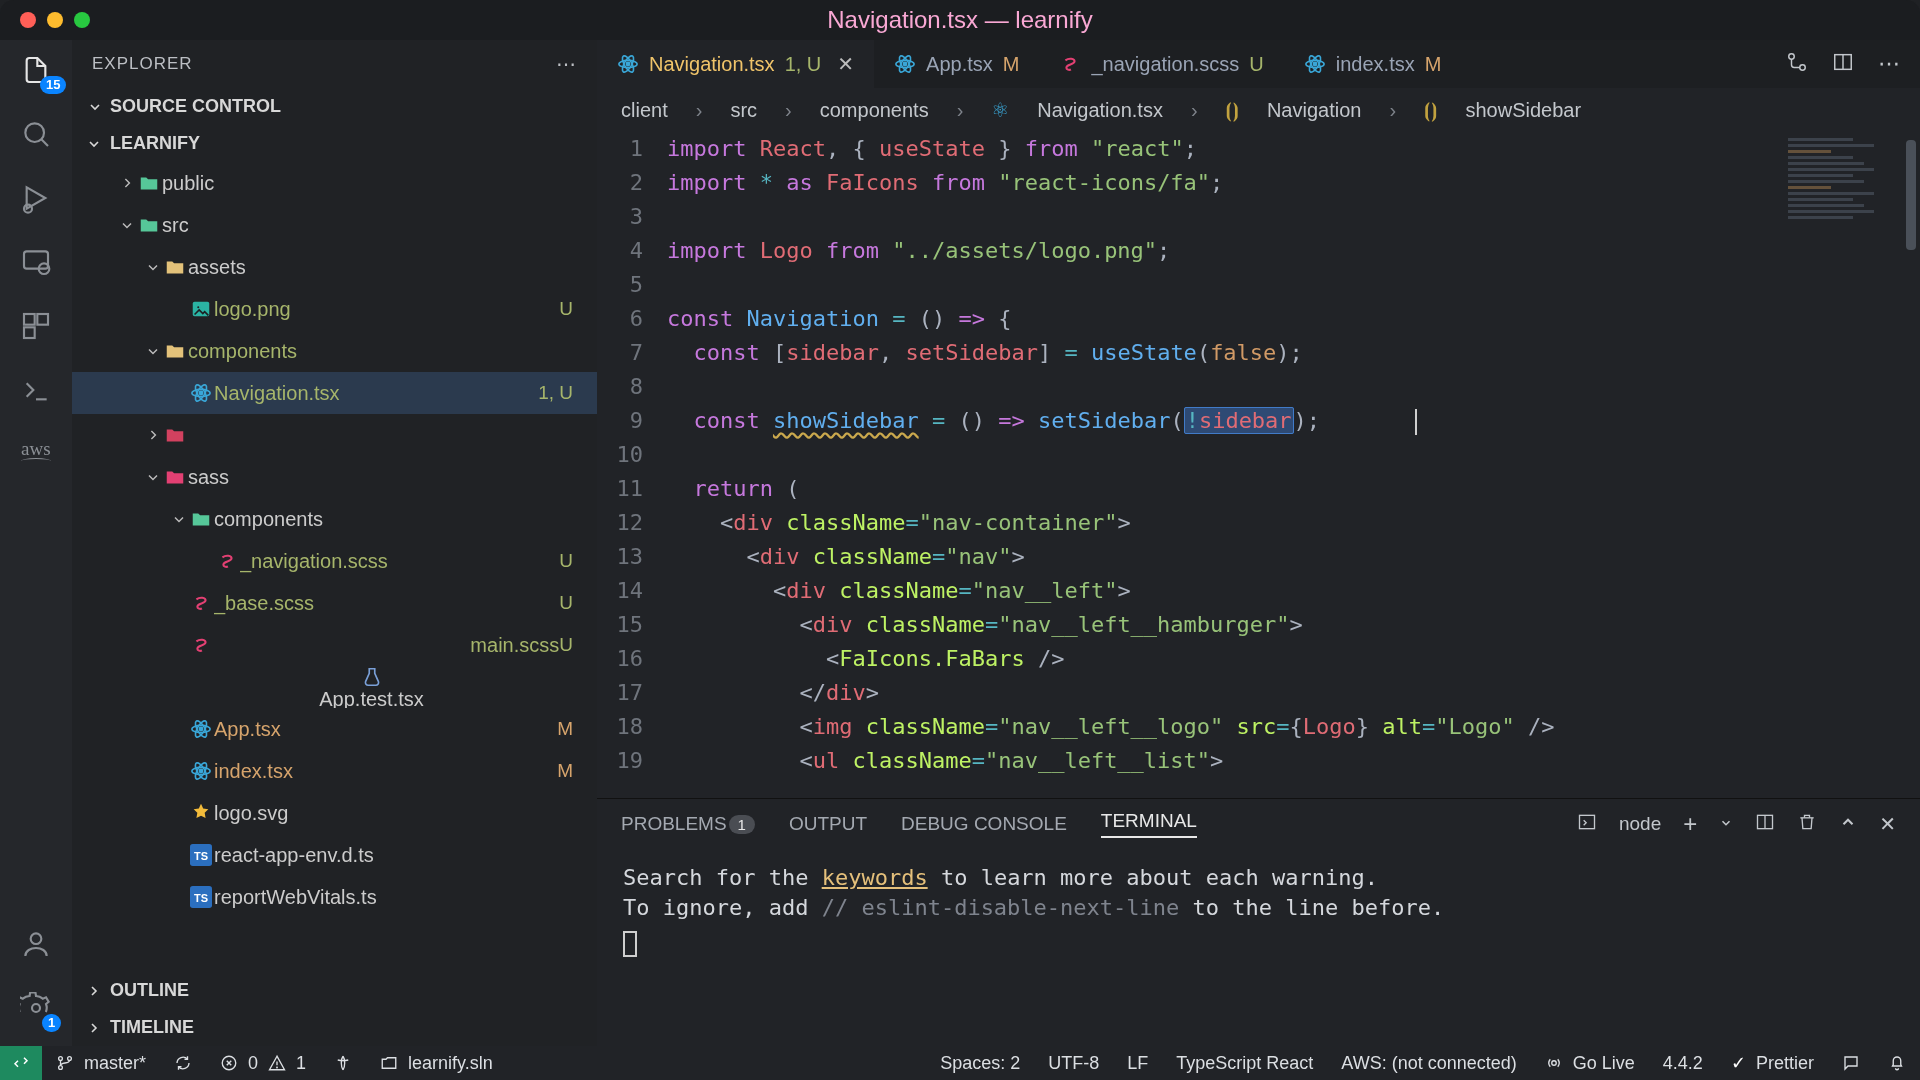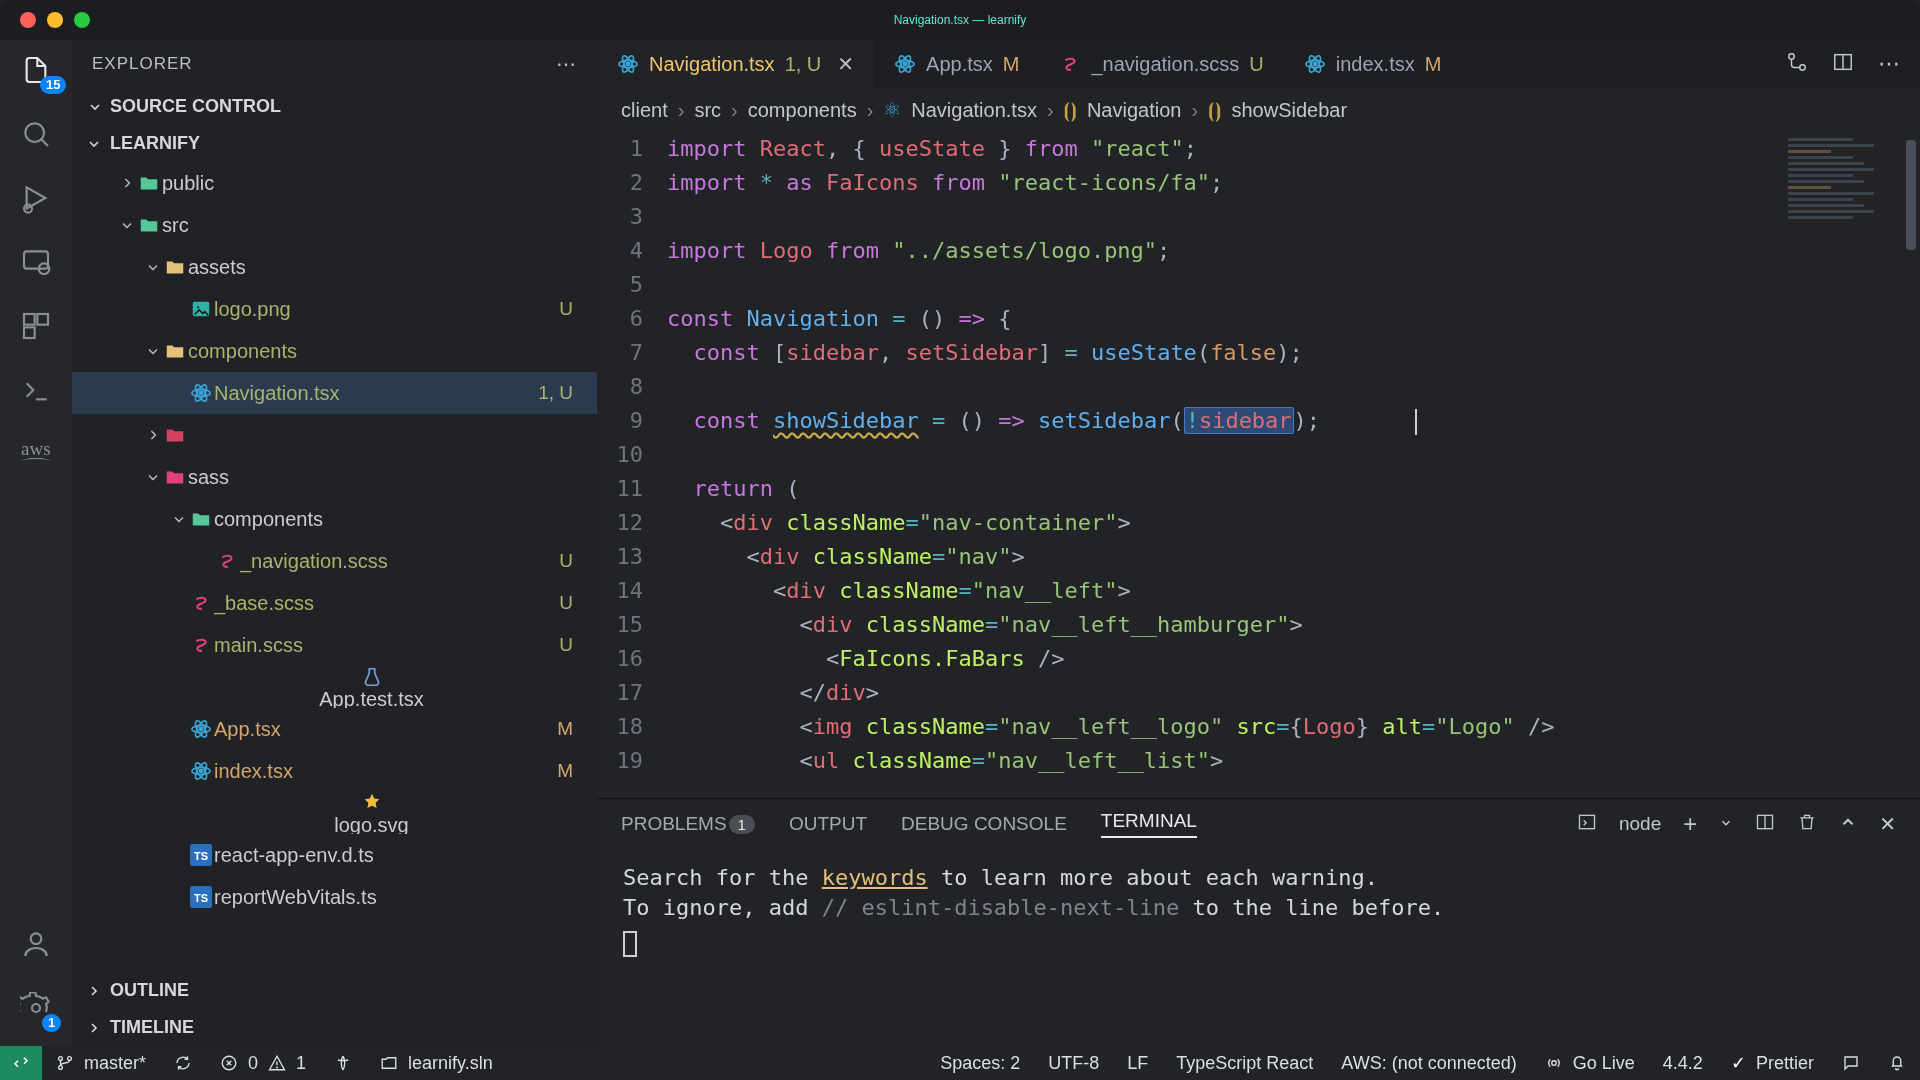--- a/index.html
+++ b/index.html
@@ -3,21 +3,21 @@
 <meta charset="utf-8">
 <style>
   * { box-sizing: border-box; margin: 0; padding: 0; }
   html,body{width:1920px;height:1080px;overflow:hidden;font-family:-apple-system,"SF Pro",Helvetica,Arial,sans-serif;background:#1f2124;color:#ccc;}
   .window{width:1920px;height:1080px;background:#1f2124;border-radius:14px;display:flex;flex-direction:column;position:relative;}
   
   .titlebar{height:40px;display:flex;align-items:center;background:#1b1d20;border-top-left-radius:14px;border-top-right-radius:14px;}
   .traffic{display:flex;gap:11px;margin-left:20px;}
   .dot{width:16px;height:16px;border-radius:50%;}
   .red{background:#ff5f57;} .yel{background:#febc2e;} .grn{background:#28c840;}
-  .titletxt{position:absolute;left:0;right:0;text-align:center;font-size:12px;color:#5eead4;}
+  .titletxt{position:absolute;left:0;right:0;text-align:center;font-size:24px;color:#f9a8d4;}
   
   .body{flex:1;display:flex;min-height:0;}
   .activity{width:72px;background:#25272b;display:flex;flex-direction:column;align-items:center;padding-top:14px;gap:28px;position:relative;}
   .activity svg{width:32px;height:32px;}
   .activity .ai{color:#8b8f95;cursor:pointer;}
   .activity .ai.active{color:#e6e6e6;}
   .badge{position:absolute;background:#0a84ff;color:#fff;font-size:13px;font-weight:600;border-radius:10px;padding:0 6px;line-height:18px;}
   .activity .bottom{margin-top:auto;margin-bottom:18px;display:flex;flex-direction:column;align-items:center;gap:28px;position:relative;}
   
   .sidebar{width:525px;background:#202225;display:flex;flex-direction:column;font-size:19px;color:#ccc;}
@@ -48,21 +48,21 @@
   .fi-test{color:#7aa0d8;}
   
   .editor{flex:1;display:flex;flex-direction:column;min-width:0;background:#212327;}
   .tabs{display:flex;align-items:center;height:48px;background:#1d1f22;}
   .tab{display:flex;align-items:center;gap:10px;padding:0 20px;height:48px;color:#9aa4b5;font-size:20px;cursor:pointer;}
   .tab.active{background:#212327;color:#f0c46a;}
   .tab .ticon{display:flex;}
   .tab .close{color:#bcbcbc;margin-left:6px;}
   .tabs .sp{flex:1;}
   .tabs .ri{display:flex;align-items:center;gap:24px;padding-right:20px;color:#c3c7cc;}
-  .crumbs{display:flex;align-items:center;gap:10px;padding:10px 24px;font-size:20px;color:#c3c7cc;}
+  .crumbs{display:flex;align-items:center;gap:28px;padding:10px 24px;font-size:20px;color:#c3c7cc;}
   .crumbs .sep{color:#7e838b;}
   .crumbs .sym{color:#c2a23f;}
   .codewrap{flex:1;position:relative;display:flex;min-height:0;}
   .code{flex:1;overflow:hidden;font-family:Menlo,Consolas,monospace;font-size:22px;line-height:34px;}
   .codeline{display:flex;}
   .gut{width:70px;text-align:right;color:#6f747c;padding-right:24px;user-select:none;}
   .cl{white-space:pre;}
   .k{color:#c678dd;} .id{color:#e06c75;text-align:center;} .fn{color:#61afef;} .str{color:#98c379;} .pn{color:#abb2bf;} .op{color:#56b6c2;} .ty{color:#bef264;} .nm{color:#d19a66;}
   .underwav{text-decoration:underline wavy #caa84d;text-underline-offset:4px;}
   .selbox{background:#2e4a74;border:1px solid #417bc8;border-radius:2px;padding:0 1px;}
@@ -307,21 +307,21 @@
           <div class="row" style="padding-left: 98px;">
             <span class="chev"></span>
             <span class="icon fi-scss">
               <svg width="22" height="22" viewBox="0 0 24 24" fill="none" stroke="currentColor" stroke-width="1.8">
                 <path d="M7 8c4-3 10-2 10 1 0 4-9 3-9 7 0 2 3 3 5 2" stroke-width="2.2"></path>
               </svg>
             </span>
             <span class="lab gU">_base.scss</span>
             <span class="stat gU">U</span>
           </div>
-          <div class="row" style="padding-left: 98px;">
+          <div class="row" style="padding-left: 98px; text-align: right;">
             <span class="chev"></span>
             <span class="icon fi-scss">
               <svg width="22" height="22" viewBox="0 0 24 24" fill="none" stroke="currentColor" stroke-width="1.8">
                 <path d="M7 8c4-3 10-2 10 1 0 4-9 3-9 7 0 2 3 3 5 2" stroke-width="2.2"></path>
               </svg>
             </span>
             <span class="lab gU">main.scss</span>
             <span class="stat gU">U</span>
           </div>
           <div class="row" style="padding-left: 98px; flex-direction: column;">
@@ -353,21 +353,21 @@
               <svg width="22" height="22" viewBox="0 0 24 24" fill="none" stroke="currentColor" stroke-width="1.8">
                 <ellipse cx="12" cy="12" rx="10" ry="4"></ellipse>
                 <ellipse cx="12" cy="12" rx="10" ry="4" transform="rotate(60 12 12)"></ellipse>
                 <ellipse cx="12" cy="12" rx="10" ry="4" transform="rotate(-60 12 12)"></ellipse>
                 <circle cx="12" cy="12" r="1.8" fill="currentColor"></circle>
               </svg>
             </span>
             <span class="lab gM">index.tsx</span>
             <span class="stat gM">M</span>
           </div>
-          <div class="row" style="padding-left: 98px; flex-direction: column;">
+          <div class="row" style="padding-left: 98px;">
             <span class="chev"></span>
             <span class="icon fi-svg">
               <svg width="22" height="22" viewBox="0 0 24 24">
                 <path fill="currentColor" d="M12 2l2.4 5 5.6.8-4 4 1 5.6L12 15l-5 2.4 1-5.6-4-4 5.6-.8z"></path>
               </svg>
             </span>
             <span class="lab label0">logo.svg</span>
             <span class="stat"></span>
           </div>
           <div class="row" style="padding-left: 98px;">

